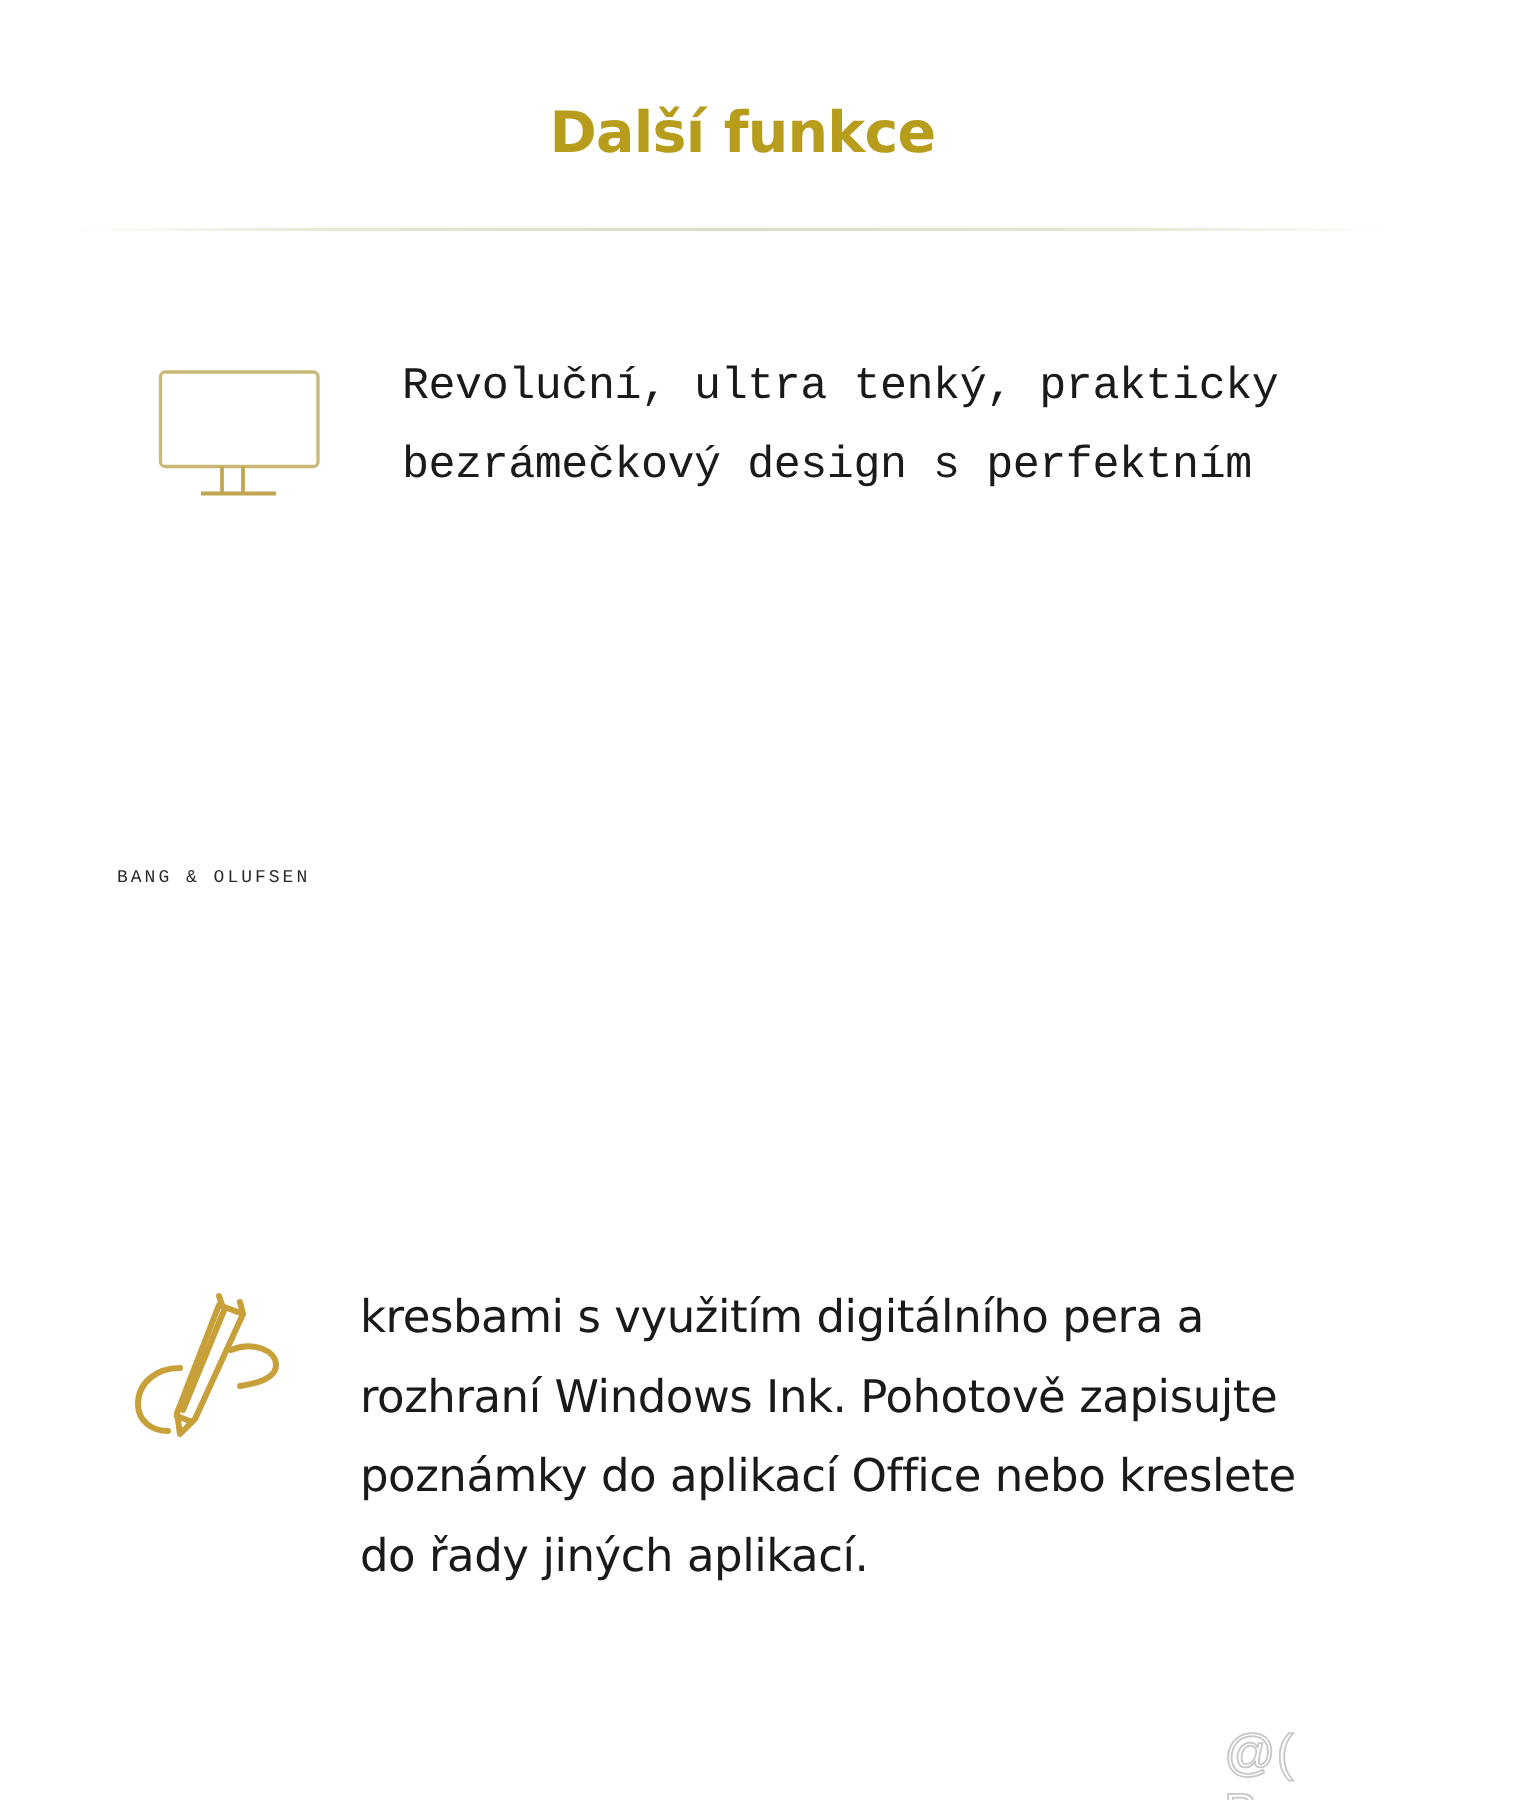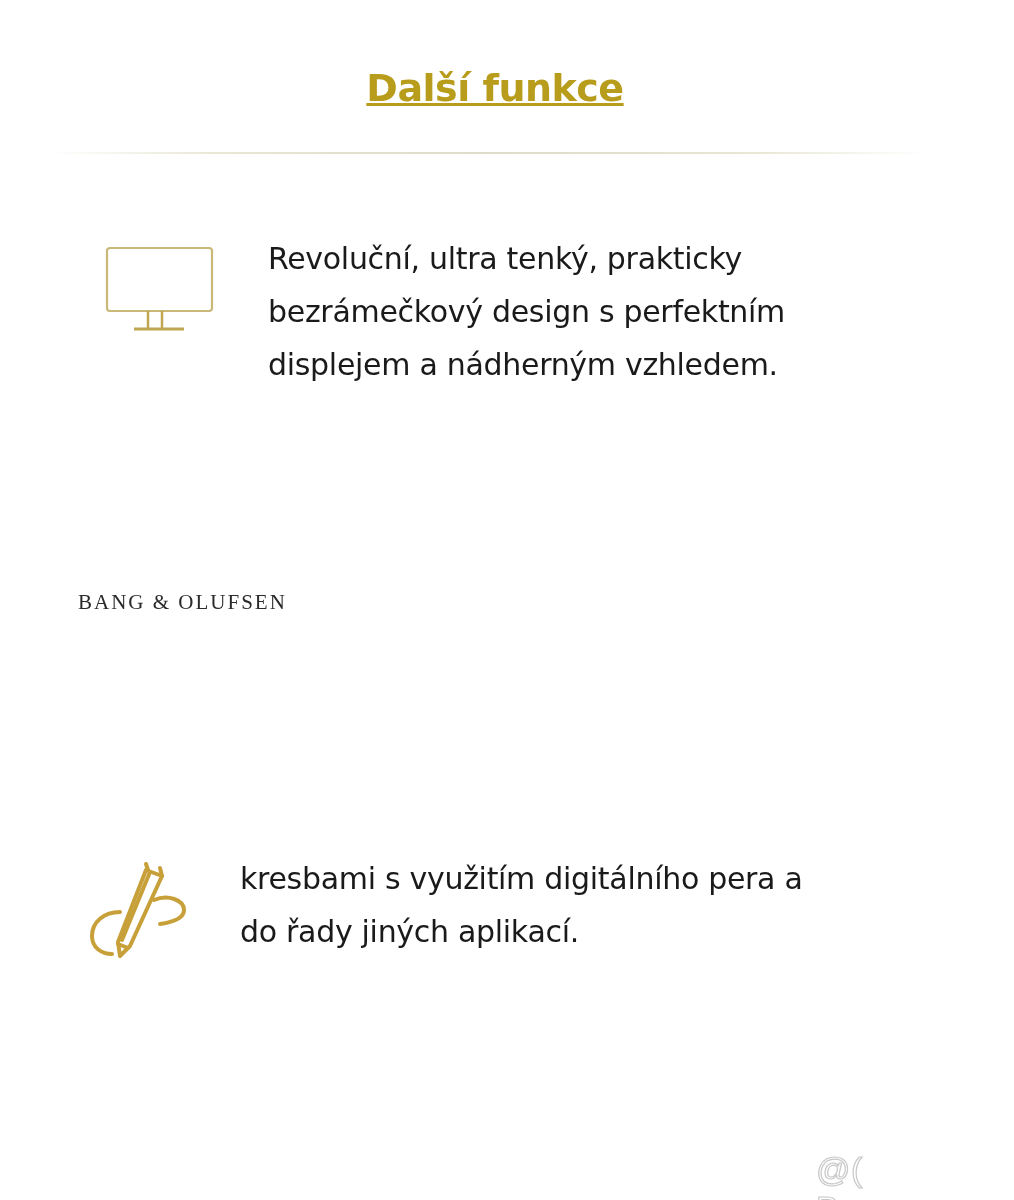--- a/index.html
+++ b/index.html
@@ -2,38 +2,38 @@
 <html><head>
 <meta charset="utf-8">
 <style>
   * { margin: 0; padding: 0; box-sizing: border-box; }
   html, body { width: 1014px; height: 1200px; background: #ffffff; overflow: hidden; }
   body { position: relative; font-family: "DejaVu Sans", sans-serif; color: #1c1c1c; }
 
   .heading {
     position: absolute; left: 0; width: 990px; top: 66px;
     text-align: center; font-size: 38px; font-weight: bold;
-    color: #b89c1c; letter-spacing: -0.5px; text-decoration: underline;
+    color: #b89c1c; letter-spacing: -0.5px;
   }
   .divider {
     position: absolute; left: 46px; top: 152px; width: 884px; height: 2px;
     background: linear-gradient(to right, rgba(240,235,200,0) 0%, #e8e6d4 20%, #dcdcc8 50%, #e8e6d4 80%, rgba(240,235,200,0) 100%);
   }
 
   .feature-text {
     position: absolute; font-size: 30px; line-height: 53px; color: #1a1a1a;
     letter-spacing: -0.3px;
   }
   .feature-text span { display: block; white-space: nowrap; }
 
   .icon { position: absolute; }
 
   .bo-logo {
-    position: absolute; left: 78px; top: 590px; font-family: Liberation Serif, serif;
-    font-size: 21px; letter-spacing: 2px; color: #2a2a2a;
+    position: absolute; left: 78px; top: 578px; font-family: Liberation Mono, monospace;
+    font-size: 12px; letter-spacing: 2px; color: #2a2a2a;
   }
 
   .watermark {
     position: absolute; left: 816px; top: 1150px; font-family: "Liberation Sans", sans-serif;
     font-size: 34px; color: #ffffff;
     -webkit-text-stroke: 1.2px #c8c8c8;
     letter-spacing: 0.5px;
   }
 </style>
 </head>
@@ -41,24 +41,23 @@
 
 <div class="heading">Další funkce</div>
 <div class="divider"></div>
 
 <svg class="icon" style="left:104px;top:244px;" width="112" height="92" viewBox="0 0 112 92">
   <rect x="3" y="4" width="105" height="63" rx="3" fill="none" stroke="#c9b878" stroke-width="2.2"></rect>
   <line x1="44" y1="67" x2="44" y2="84" stroke="#c0a650" stroke-width="2.5"></line>
   <line x1="58" y1="67" x2="58" y2="84" stroke="#c0a650" stroke-width="2.5"></line>
   <line x1="30" y1="85" x2="80" y2="85" stroke="#c0a650" stroke-width="2.8"></line>
 </svg>
-<div class="feature-text" style="left:268px;top:232px;">
+<div class="feature-text" style="left:268px;top:232px;font-family:Liberation Mono, monospace;">
   <span>Revoluční, ultra tenký, prakticky</span>
   <span>bezrámečkový design s perfektním</span>
-  <span>displejem a nádherným vzhledem.</span>
 </div>
 
 <div class="bo-logo">BANG &amp; OLUFSEN</div>
 <div class="feature-text" style="left:316px;top:542px;">
 </div>
 
 <svg class="icon" style="left:84px;top:860px;" width="110" height="104" viewBox="0 0 110 104">
   <g fill="none" stroke="#c8a03a" stroke-width="4" stroke-linecap="round" stroke-linejoin="round">
 
     <path d="M36 52 C 20 52, 8 62, 8 76 C 8 88, 18 94, 28 94"></path>
@@ -67,16 +66,18 @@
 
     <path d="M62 10 L 78 16 L 46 86 L 36 96 L 34 82 Z"></path>
     <line x1="66" y1="12" x2="38" y2="80"></line>
     <line x1="62" y1="4" x2="64" y2="10"></line>
     <line x1="76" y1="8" x2="78" y2="16"></line>
     <line x1="34" y1="84" x2="44" y2="88"></line>
   </g>
 </svg>
 <div class="feature-text" style="left:240px;top:852px;">
   <span>kresbami s využitím digitálního pera a</span>
+  <span>rozhraní Windows Ink. Pohotově zapisujte</span>
+  <span>poznámky do aplikací Office nebo kreslete</span>
   <span>do řady jiných aplikací.</span>
 </div>
 
 <div class="watermark">@( Bazos.cz</div>
 
 </body></html>

